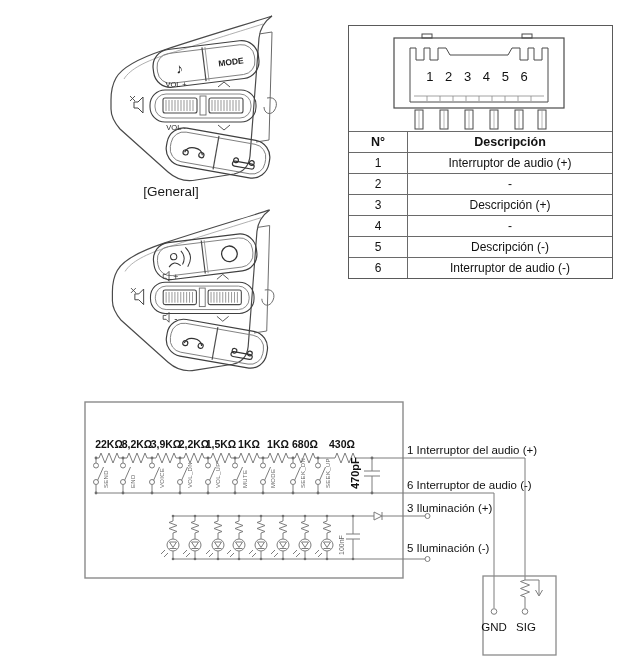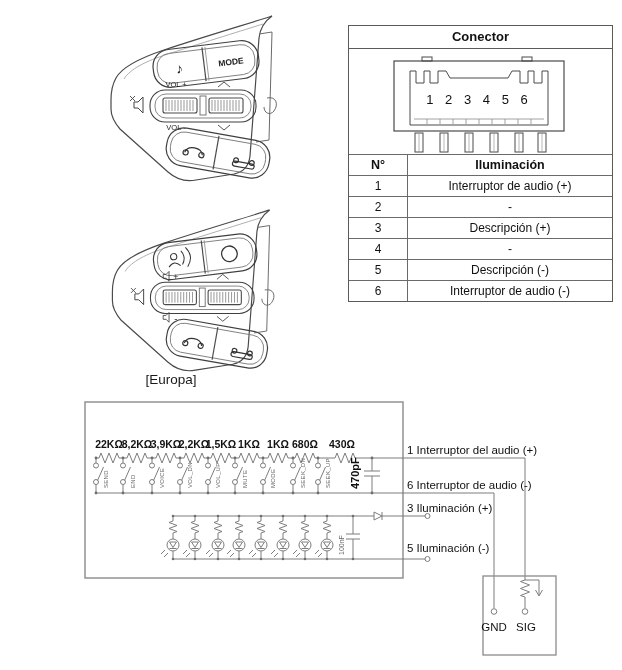--- a/index.html
+++ b/index.html
@@ -74,20 +74,21 @@
         <circle cx="128" cy="146" r="2.6"></circle>
           <circle cx="144" cy="146" r="2.6"></circle>
       </g>
       <g stroke="#333" stroke-width="1.2">
         <rect x="176" y="146" width="22" height="5" rx="2.5"></rect>
         <circle cx="179" cy="145" r="2.4"></circle>
           <circle cx="195" cy="145" r="2.4"></circle>
       </g>
     </g>
   </svg>
+  <div class="abs caption" style="left:60px;top:184px;">[General]</div>
 
   <svg class="abs" style="left:58px;top:206px;" width="226" height="168" viewBox="0 0 226 172">
     <g fill="none" stroke="#4a4a4a" stroke-width="1.2">
       <path d="M214,4 C196,10 148,24 106,38 C82,46 64,55 58,66 C54,73 53,80 53,88 L53,97 C53,104 56,110 62,117 L110,160 C118,167 128,170 138,168 L176,162 C186,160 191,153 192,144 L201,26 C202,16 207,9 214,4 Z"></path>
       <path d="M205,12 C186,18 150,29 110,42 C88,49 72,57 66,67" stroke="#9a9a9a" stroke-width="0.8"></path>
       <path d="M201,22 L214,20 L211,128 L198,130" stroke="#6a6a6a" stroke-width="1"></path>
       <path d="M209,86 C218,84 221,92 216,99 C212,104 206,101 206,95" stroke="#6a6a6a" stroke-width="1"></path>
     </g>
     <g transform="rotate(-7 148 52)" fill="none" stroke="#4a4a4a" stroke-width="1.2">
       <rect x="95" y="33" width="106" height="38" rx="17" stroke="#3f3f3f"></rect>
@@ -135,24 +136,22 @@
         <circle cx="128" cy="146" r="2.6"></circle>
           <circle cx="144" cy="146" r="2.6"></circle>
       </g>
       <g stroke="#333" stroke-width="1.2">
         <rect x="176" y="146" width="22" height="5" rx="2.5"></rect>
         <circle cx="179" cy="145" r="2.4"></circle>
           <circle cx="195" cy="145" r="2.4"></circle>
       </g>
     </g>
   </svg>
-  <div class="abs caption" style="left:60px;top:372px;">[Europa]</div>
 
   <div id="connector-panel" class="abs">
-    <div id="connector-title">Conector</div>
     <div id="connector-drawing">
       <svg width="261" height="105" viewBox="0 0 261 105">
         <g fill="none" stroke="#4a4a4a" stroke-width="1.2">
           <rect x="45" y="12" width="170" height="70"></rect>
           <rect x="73" y="8" width="10" height="4" stroke-width="1"></rect>
           <rect x="173" y="8" width="10" height="4" stroke-width="1"></rect>
           <path d="M61,76 L61,22 L67,22 L67,34 L75,34 L75,22 L81,22 L81,34 L89,34 L89,22 L97,22 L101,29 L159,29 L163,22 L171,22 L171,34 L179,34 L179,22 L185,22 L185,34 L193,34 L193,22 L199,22 L199,76 Z" stroke-width="1"></path>
           <path d="M65,70 H195 M78,70 v5 M91,70 v5 M104,70 v5 M117,70 v5 M130,70 v5 M143,70 v5 M156,70 v5 M169,70 v5 M182,70 v5" stroke="#8a8a8a" stroke-width="0.8"></path>
           <g stroke-width="1">
             <rect x="66" y="84" width="8" height="19"></rect>
@@ -169,21 +168,21 @@
               <line x1="193" y1="84" x2="193" y2="103" stroke="#9a9a9a" stroke-width="0.7"></line>
           </g>
         </g>
         <text x="130" y="55" font-size="13" fill="#111" text-anchor="middle" letter-spacing="4">1 2 3 4 5 6</text>
       </svg>
     </div>
     <table class="pin-table">
       <tbody>
           <tr>
         <th class="col-no">N°</th>
-        <th>Iluminación</th>
+        <th>Descripción</th>
       </tr>
       <tr>
         <td>1</td>
         <td>Interruptor de audio (+)</td>
       </tr>
       <tr>
         <td>2</td>
         <td>-</td>
       </tr>
       <tr>

